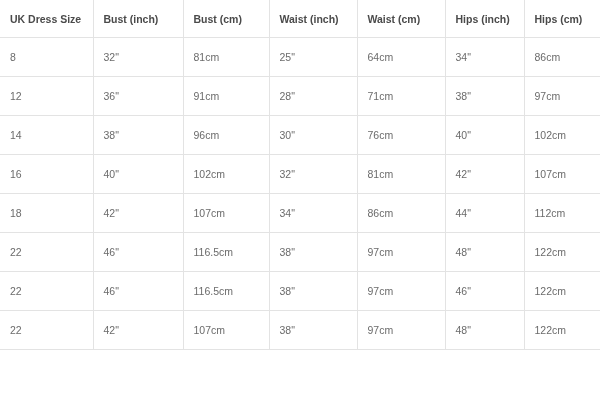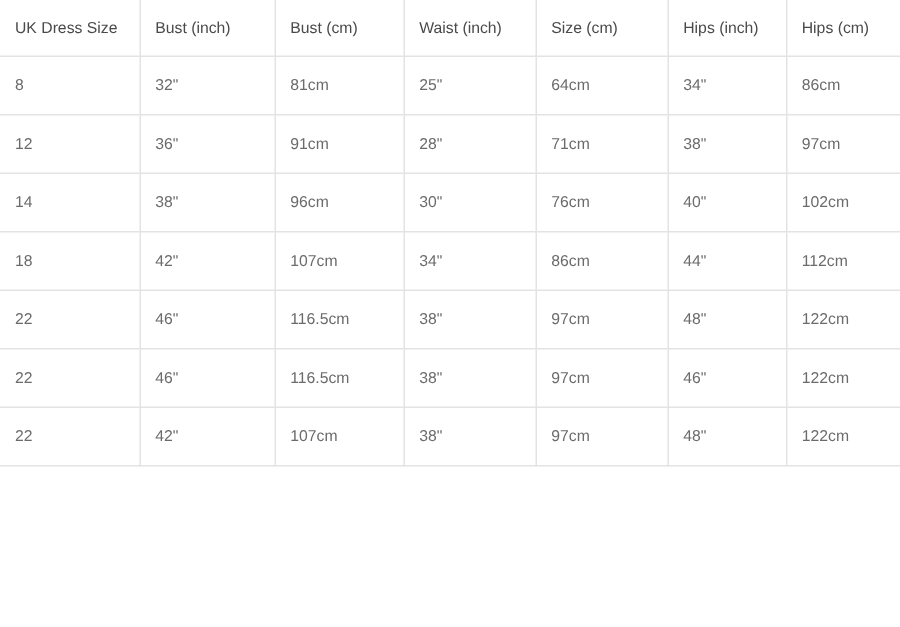--- a/index.html
+++ b/index.html
@@ -35,21 +35,21 @@
     font-size: 10.5px;
     line-height: 14px;
     overflow: hidden;
     white-space: nowrap;
   }
   table.size-table th:last-child,
   table.size-table td:last-child {
     border-right: none;
   }
   table.size-table thead th {
-    font-weight: normal;
+    font-weight: bold;
     color: #4a4a4a;
     font-size: 10.5px;
     height: 37px;
   }
   table.size-table tbody td {
     font-weight: normal;
     color: #6b6b6b;
   }
   table.size-table tbody tr:last-child td {
     border-bottom: 1px solid #e3e3e3;
@@ -75,21 +75,21 @@
         <col class="c4">
         <col class="c5">
         <col class="c6">
     </colgroup>
     <thead>
       <tr>
         <th>UK Dress Size</th>
         <th>Bust (inch)</th>
         <th>Bust (cm)</th>
         <th>Waist (inch)</th>
-        <th>Size (cm)</th>
+        <th>Waist (cm)</th>
         <th>Hips (inch)</th>
         <th>Hips (cm)</th>
       </tr>
     </thead>
     <tbody>
       <tr>
         <td>8</td>
         <td>32"</td>
         <td>81cm</td>
         <td>25"</td>
@@ -107,20 +107,29 @@
         <td>97cm</td>
       </tr>
       <tr>
         <td>14</td>
         <td>38"</td>
         <td>96cm</td>
         <td>30"</td>
         <td>76cm</td>
         <td>40"</td>
         <td>102cm</td>
+      </tr>
+      <tr>
+        <td>16</td>
+        <td>40"</td>
+        <td>102cm</td>
+        <td>32"</td>
+        <td>81cm</td>
+        <td>42"</td>
+        <td>107cm</td>
       </tr>
       <tr>
         <td>18</td>
         <td>42"</td>
         <td>107cm</td>
         <td>34"</td>
         <td>86cm</td>
         <td>44"</td>
         <td>112cm</td>
       </tr>

